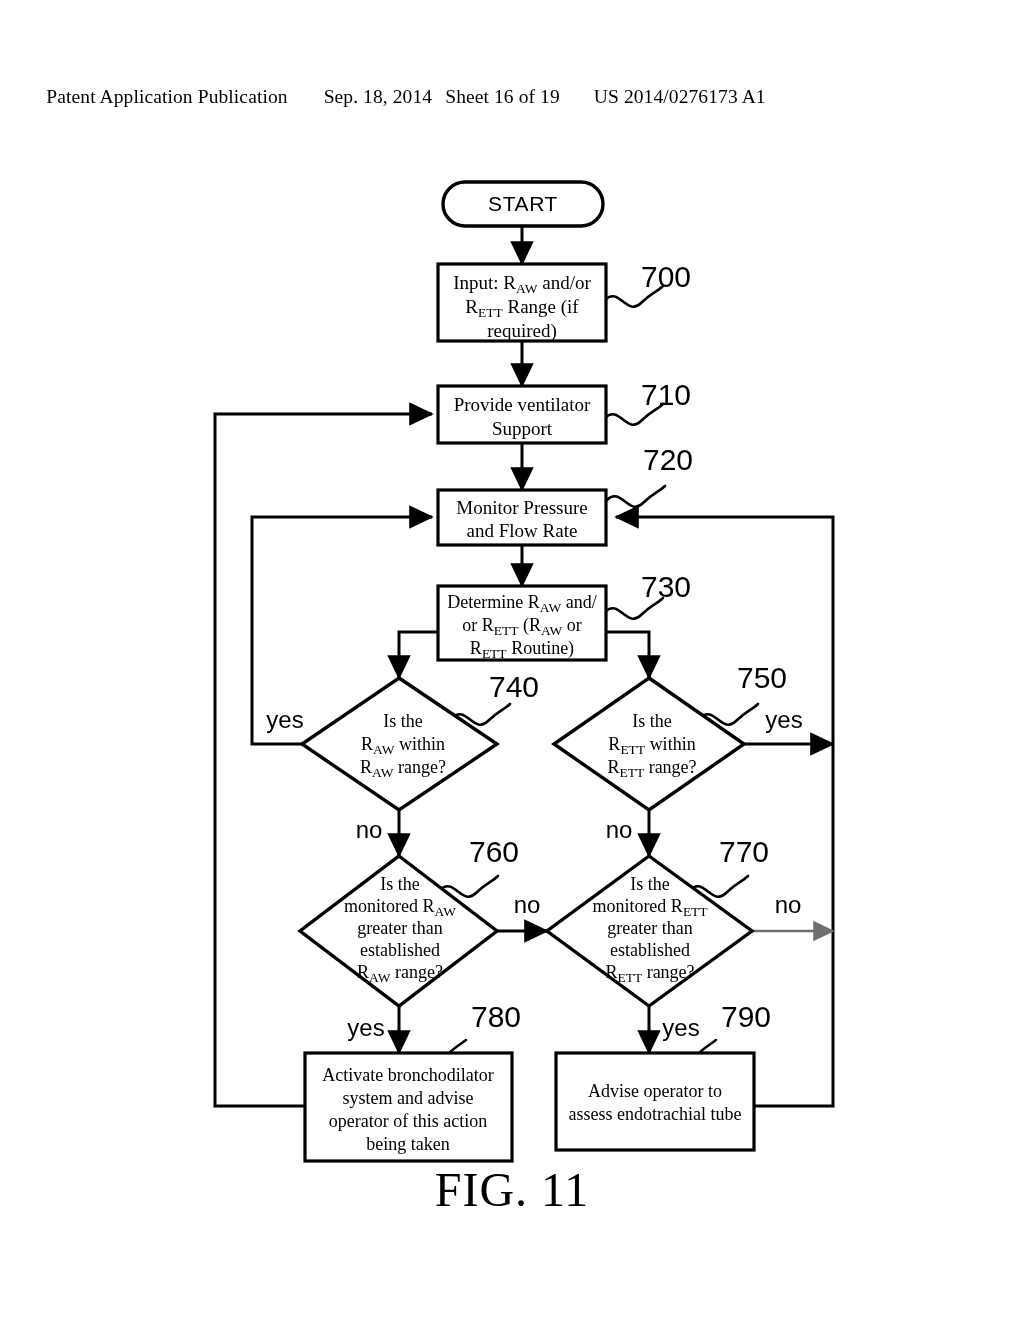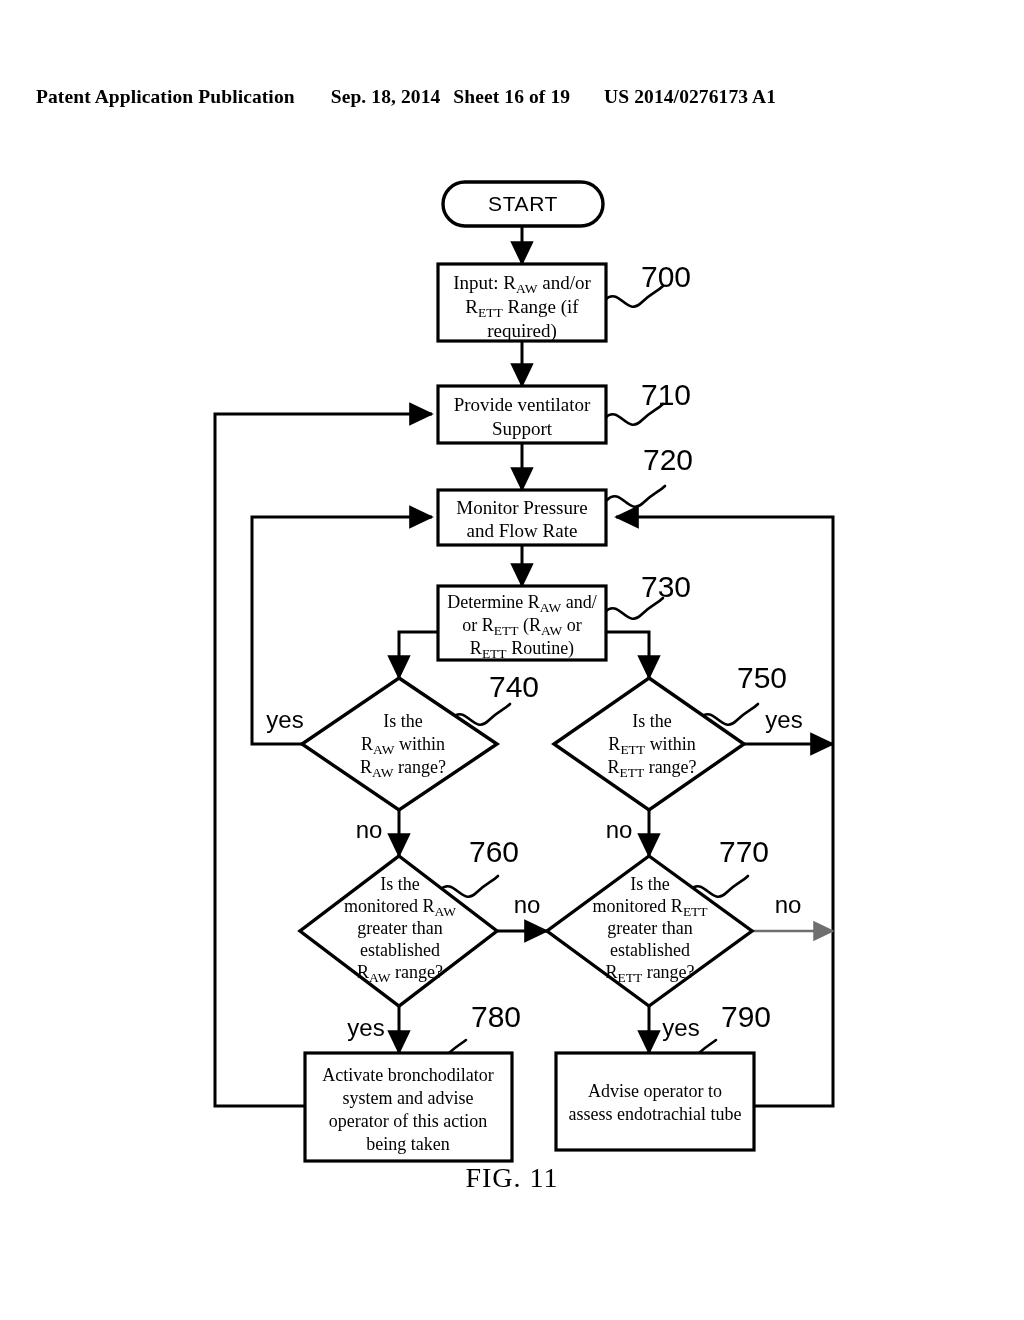--- a/index.html
+++ b/index.html
@@ -23,39 +23,39 @@
     background: #ffffff;
   }
   
   #header {
     position: absolute;
     left: 0;
     top: 86px;
     width: 812px;
     text-align: center;
     font-family: "Liberation Serif", serif;
-    font-weight: bold;
+    font-weight: normal;
     font-size: 19.5px;
     letter-spacing: 0.1px;
     white-space: nowrap;
   }
   #header .seg { display: inline-block; vertical-align: baseline; }
   #header .gap-a { display: inline-block; width: 36px; }
   #header .gap-b { display: inline-block; width: 13px; }
   #header .gap-c { display: inline-block; width: 34px; }
 
   
   #figure-caption {
     position: absolute;
     left: 0;
     top: 1162px;
     width: 1024px;
     text-align: center;
     font-family: "Liberation Serif", serif;
-    font-size: 28px;
+    font-size: 48px;
     letter-spacing: 1px;
   }
 
   
   #flow {
     position: absolute;
     left: 0; top: 0;
     width: 1024px;
     height: 1320px;
   }

